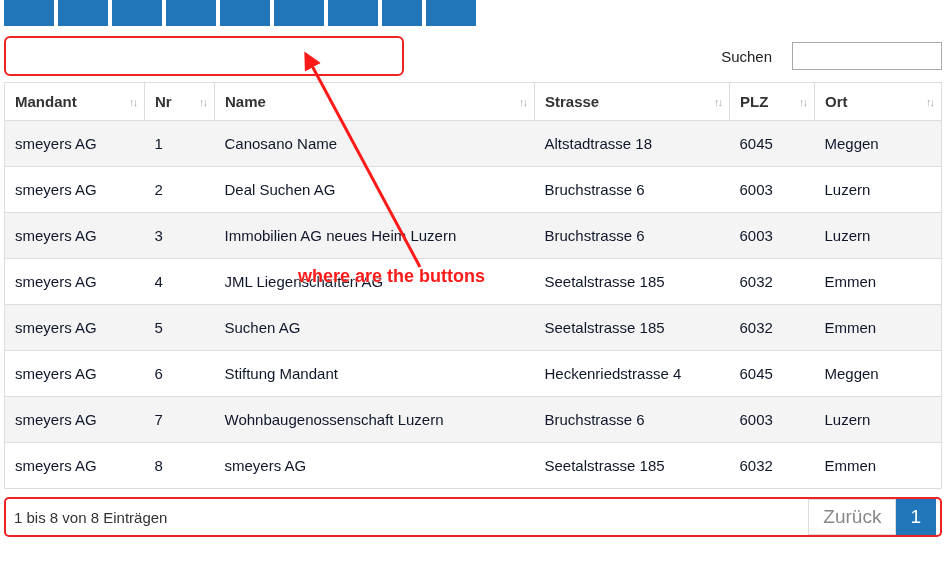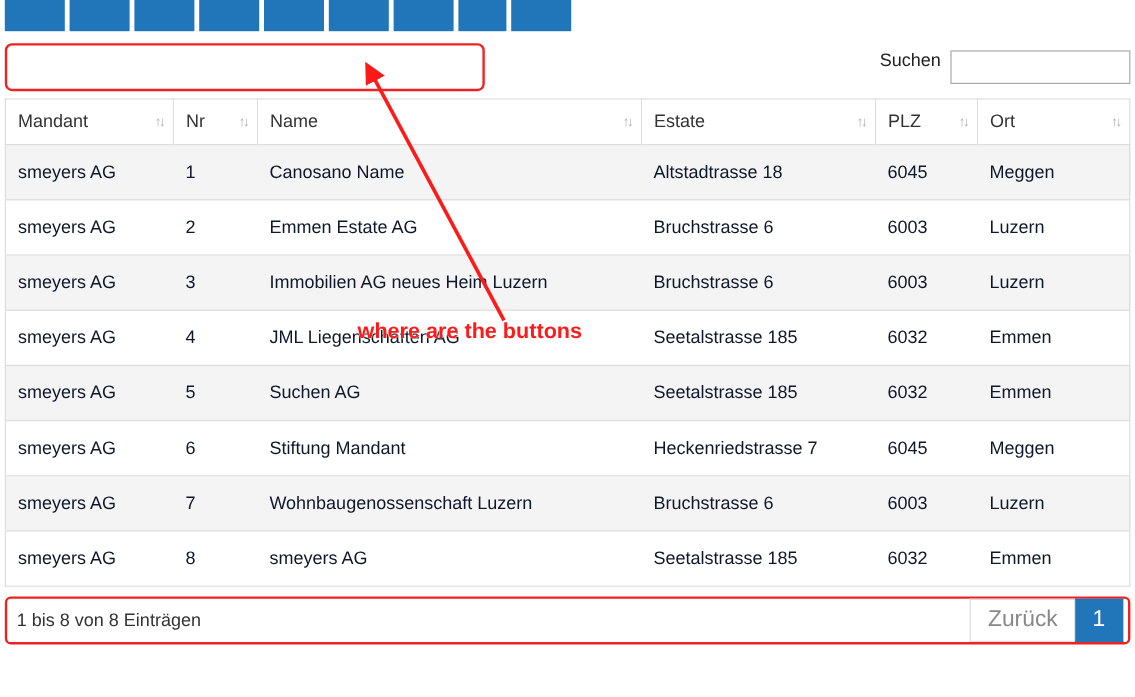--- a/index.html
+++ b/index.html
@@ -28,22 +28,22 @@
   }
   .red-empty-box {
     width: 400px;
     height: 40px;
     border: 2px solid #ee2222;
     border-radius: 6px;
     background: transparent;
   }
   .search-wrap {
     display: flex;
-    align-items: flex-start;
-    gap: 8px;
+    align-items: center;
+    gap: 20px;
     font-size: 15px;
     color: #222;
   }
   .search-input {
     width: 150px;
     height: 28px;
     border: 1px solid #aaa;
     padding: 2px 6px;
     font-size: 14px;
   }
@@ -51,21 +51,21 @@
     width: 100%;
     border-collapse: collapse;
     border: 1px solid #ddd;
     table-layout: fixed;
   }
   thead th {
     text-align: left;
     padding: 10px 10px;
     border: 1px solid #ddd;
     background: #fff;
-    font-weight: 400;
+    font-weight: 700;
     font-size: 15px;
     position: relative;
     cursor: pointer;
   }
   th .sort {
     position: absolute;
     right: 8px;
     top: 50%;
     transform: translateY(-50%);
     font-size: 11px;
@@ -171,38 +171,38 @@
       <col class="col-name">
       <col class="col-strasse">
       <col class="col-plz">
       <col class="col-ort">
   </colgroup>
   <thead>
     <tr>
       <th><span>Mandant</span><span class="sort">↑↓</span></th>
       <th><span>Nr</span><span class="sort">↑↓</span></th>
       <th><span>Name</span><span class="sort">↑↓</span></th>
-      <th><span>Estate</span><span class="sort">↑↓</span></th>
+      <th><span>Strasse</span><span class="sort">↑↓</span></th>
       <th><span>PLZ</span><span class="sort">↑↓</span></th>
       <th><span>Ort</span><span class="sort">↑↓</span></th>
     </tr>
   </thead>
   <tbody id="table-body">
       <tr>
         <td>smeyers AG</td>
         <td>1</td>
         <td>Canosano Name</td>
         <td>Altstadtrasse 18</td>
         <td>6045</td>
         <td>Meggen</td>
       </tr>
       <tr>
         <td>smeyers AG</td>
         <td>2</td>
-        <td>Emmen Estate AG</td>
+        <td>Deal Suchen AG</td>
         <td>Bruchstrasse 6</td>
         <td>6003</td>
         <td>Luzern</td>
       </tr>
       <tr>
         <td>smeyers AG</td>
         <td>3</td>
         <td>Immobilien AG neues Heim Luzern</td>
         <td>Bruchstrasse 6</td>
         <td>6003</td>
@@ -221,21 +221,21 @@
         <td>5</td>
         <td>Suchen AG</td>
         <td>Seetalstrasse 185</td>
         <td>6032</td>
         <td>Emmen</td>
       </tr>
       <tr>
         <td>smeyers AG</td>
         <td>6</td>
         <td>Stiftung Mandant</td>
-        <td>Heckenriedstrasse 7</td>
+        <td>Heckenriedstrasse 4</td>
         <td>6045</td>
         <td>Meggen</td>
       </tr>
       <tr>
         <td>smeyers AG</td>
         <td>7</td>
         <td>Wohnbaugenossenschaft Luzern</td>
         <td>Bruchstrasse 6</td>
         <td>6003</td>
         <td>Luzern</td>

